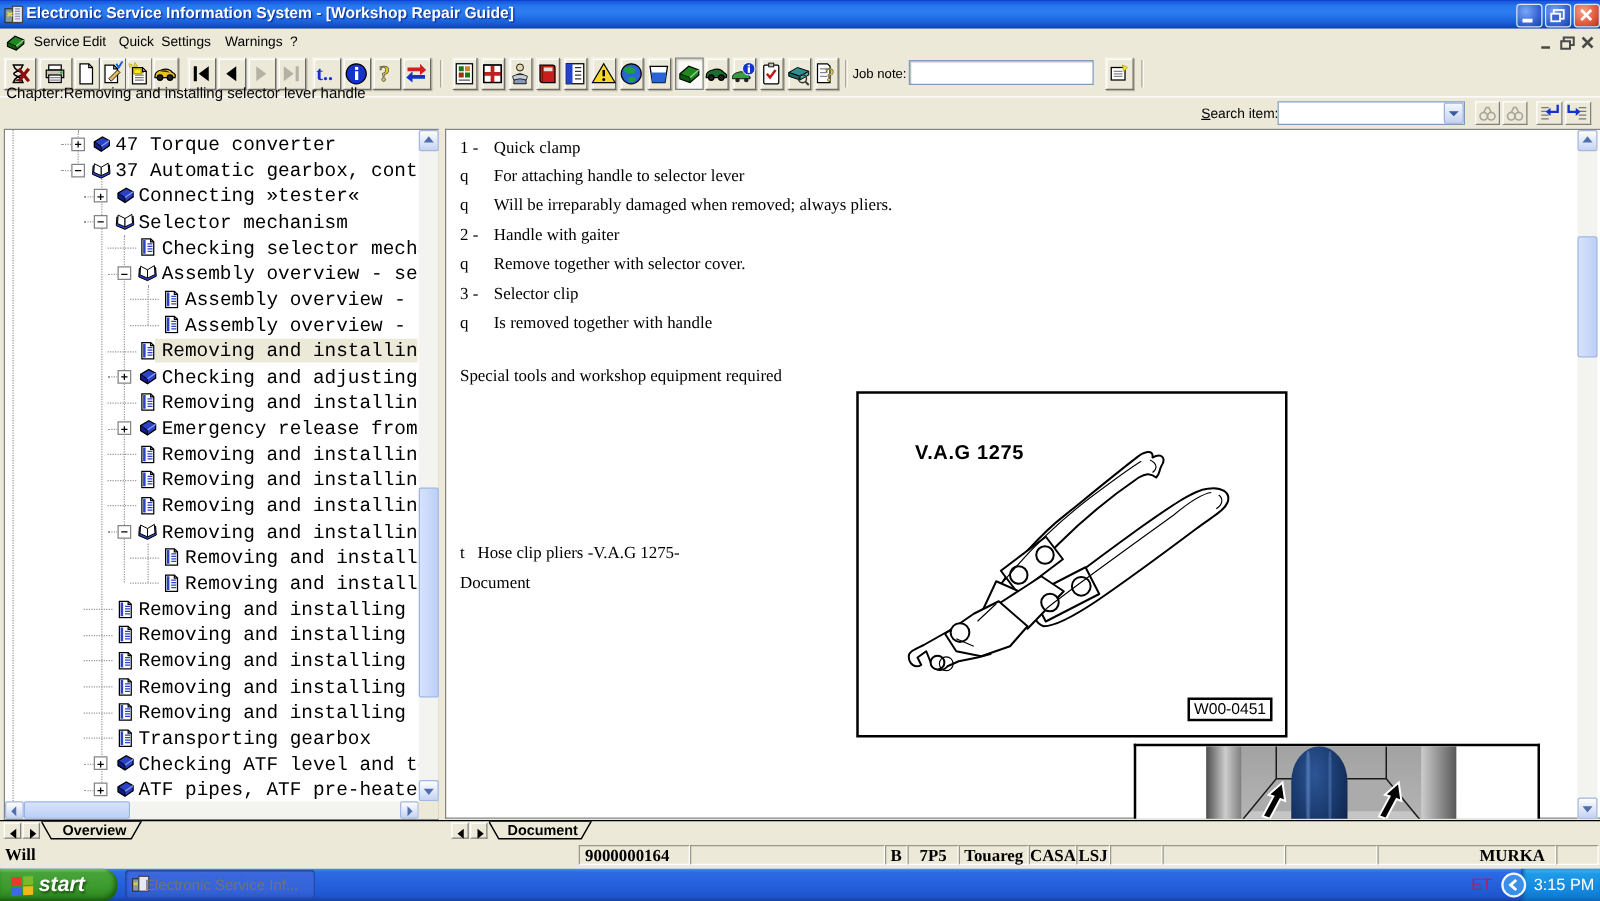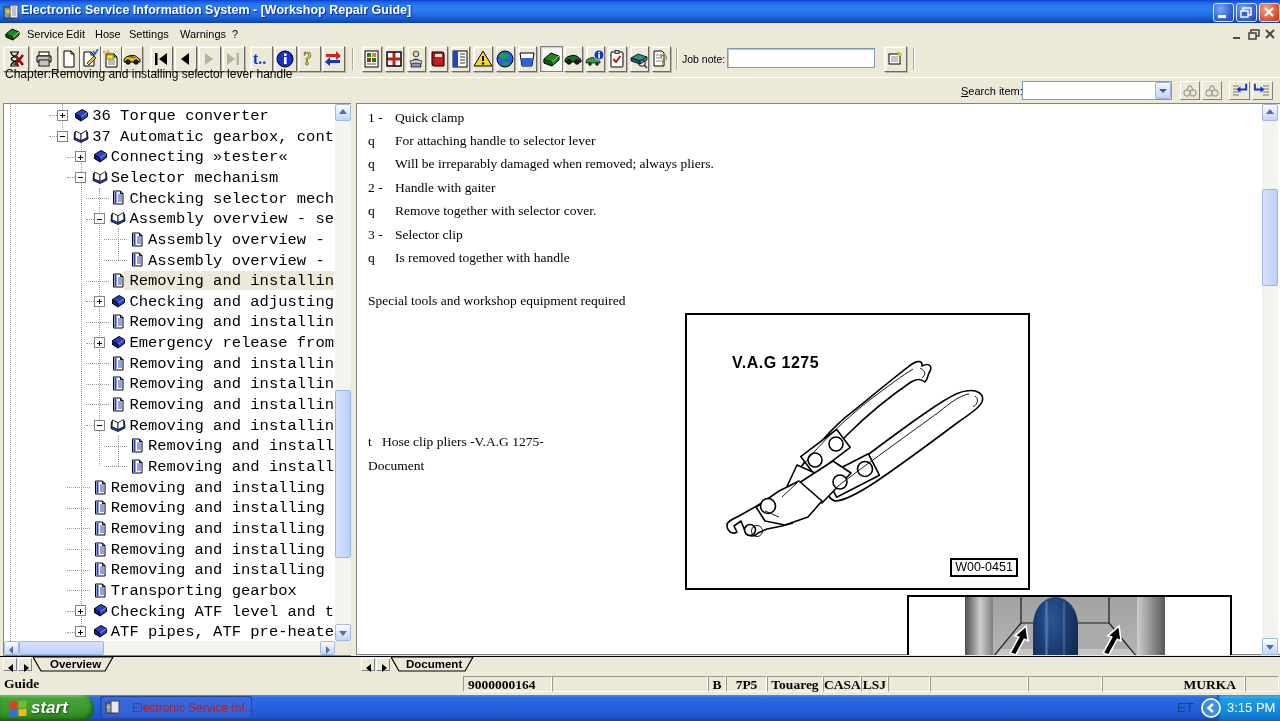--- a/index.html
+++ b/index.html
@@ -61,21 +61,21 @@
       <path d="M5 4 L13 12 M13 4 L5 12" stroke="#fff" stroke-width="2"></path>
     </svg></div>
 <div class="abs" id="menubar"></div>
 <svg class="abs" style="left:4px;top:26px" width="17" height="16">
 <path d="M2 8 L8 3 L15 6 L15 9 L9 14 L2 11 Z" fill="#1e8a1e" stroke="#000"></path>
 <path d="M2 8 L9 11 L9 14 L2 11 Z" fill="#0c5c0c" stroke="#000" stroke-width=".6"></path>
 <path d="M9 11 L15 6" stroke="#9c9" fill="none"></path>
 </svg>
 <span class="abs" style="left:27px;top:28px;font-size:11px">Service</span>
 <span class="abs" style="left:66px;top:28px;font-size:11px">Edit</span>
-<span class="abs" style="left:95px;top:28px;font-size:11px">Hose</span>
+<span class="abs" style="left:95px;top:28px;font-size:11px">Quick</span>
 <span class="abs" style="left:129px;top:28px;font-size:11px">Settings</span>
 <span class="abs" style="left:180px;top:28px;font-size:11px">Warnings</span>
 <span class="abs" style="left:232px;top:28px;font-size:11px">?</span>
 <svg class="abs" style="left:1231px;top:28px" width="14" height="13">
     <rect x="2" y="9" width="7" height="2" fill="#4a4a46"></rect>
   </svg>
 <svg class="abs" style="left:1247px;top:28px" width="14" height="13">
     <rect x="4" y="2" width="8" height="6" fill="none" stroke="#4a4a46" stroke-width="1.6"></rect>
     <rect x="2" y="5" width="7" height="6" fill="#ece9d8" stroke="#4a4a46" stroke-width="1.6"></rect>
   </svg>
@@ -424,21 +424,21 @@
 <div class="abs" style="left:114px;top:124px;height:32px;border-left:1px dotted #9a9a9a"></div>
 <div class="abs" style="left:114px;top:331px;height:31px;border-left:1px dotted #9a9a9a"></div>
 <div class="abs dot" style="left:45px;top:11.3px;width:8px;border-top:1px dotted #9a9a9a"></div>
 <div class="abs expander" style="left:52.7px;top:5.8px">
       <i style="position:absolute;left:2px;top:4.5px;width:5px;height:1px;background:#000"></i>
       <i style="position:absolute;left:4px;top:2.5px;width:1px;height:5px;background:#000"></i>
     </div>
 <svg class="abs" style="left:69.2px;top:3.8px" width="16" height="15">
       <use href="#i-closed"></use>
     </svg>
-<div class="abs" style="left:88.2px;top:2.9px">36 Torque converter</div>
+<div class="abs" style="left:88.2px;top:2.9px">47 Torque converter</div>
 <div class="abs dot" style="left:45px;top:32.0px;width:8px;border-top:1px dotted #9a9a9a"></div>
 <div class="abs expander" style="left:52.7px;top:26.5px">
       <i style="position:absolute;left:2px;top:4.5px;width:5px;height:1px;background:#000"></i>
     </div>
 <svg class="abs" style="left:69.2px;top:24.5px" width="16" height="15">
       <use href="#i-open"></use>
     </svg>
 <div class="abs" style="left:88.2px;top:23.6px">37 Automatic gearbox, control</div>
 <div class="abs dot" style="left:63px;top:52.6px;width:8px;border-top:1px dotted #9a9a9a"></div>
 <div class="abs expander" style="left:71.3px;top:47.1px">
@@ -704,21 +704,21 @@
       <path d="M9 3 L4 7 L9 11 Z"></path>
     </svg></div>
 <div class="abs" style="left:376px;top:658px;width:14px;height:13px;background:#ece9d8;border:1px solid #fff;border-right-color:#808080;border-bottom-color:#808080"><svg width="12" height="12" fill="#000">
       <path d="M5 3 L10 7 L5 11 Z"></path>
     </svg></div>
 <svg class="abs" style="left:391px;top:657px" width="90" height="15">
     <polygon points="0,0 82,0 74,14 8,14" fill="#ece9d8" stroke="#000" stroke-width="1.2"></polygon>
     <text x="15" y="11" font-size="11.5" font-weight="bold" font-family="Liberation Sans">Document</text>
   </svg>
 <div class="abs" id="statusbar"></div>
-<span class="abs" style="left:4px;top:676px;font-family:'Liberation Serif',serif;font-weight:bold;font-size:13.5px">Guide</span>
+<span class="abs" style="left:4px;top:676px;font-family:'Liberation Serif',serif;font-weight:bold;font-size:13.5px">Will</span>
 <div class="abs" style="left:0;top:672px;width:1218px;height:23px;font-family:'Liberation Serif',serif;font-weight:bold;font-size:13.5px">
     <div class="scell" style="left:463px;width:89px;text-align:left;padding-left:4px">9000000164</div>
     <div class="scell" style="left:552px;width:156px;"></div>
     <div class="scell" style="left:708px;width:18px;text-align:center">B</div>
     <div class="scell" style="left:726px;width:41px;text-align:center">7P5</div>
     <div class="scell" style="left:767px;width:56px;text-align:center">Touareg</div>
     <div class="scell" style="left:823px;width:38px;text-align:center">CASA</div>
     <div class="scell" style="left:861px;width:27px;text-align:center">LSJ</div>
     <div class="scell" style="left:888px;width:42px;"></div>
     <div class="scell" style="left:930px;width:98px;"></div>
@@ -736,20 +736,20 @@
       <rect x="10.5" y="11" width="8" height="7" fill="#f0b818"></rect>
     </g>
   </svg>
 <span class="abs" style="left:31px;top:698px;color:#fff;font-weight:bold;font-style:italic;font-size:17px;text-shadow:1px 1px 2px #184a10">start</span>
 <div class="abs" style="left:100px;top:696px;width:152px;height:23px;border-radius:3px;background:linear-gradient(180deg,#5380e8 0%,#3a67dc 15%,#3463da 70%,#2a55c8 100%);box-shadow:inset 0 0 0 1px #2248a8, inset 1px 1px 2px #1b3a92"></div>
 <svg class="abs" style="left:105px;top:700px" width="16" height="16">
     <rect x="1" y="3" width="9" height="10" fill="#8899aa" stroke="#333"></rect>
     <rect x="6" y="1" width="8" height="12" fill="#e8e8f4" stroke="#444"></rect>
     <path d="M2 6 l3 2 M2 8 l3 -2" stroke="#dd3"></path>
   </svg>
-<span class="abs" style="left:132px;top:701px;color:#b91c1c;font-size:12px">Electronic Service Inf...</span>
+<span class="abs" style="left:116px;top:701px;color:#737373;font-size:12px">Electronic Service Inf...</span>
 <div class="abs" style="left:1217px;top:695px;width:63px;height:26px;background:linear-gradient(180deg,#59c0f8 0%,#1f9be8 15%,#1286dd 70%,#0f6fc0 100%);box-shadow:inset 2px 0 3px #0b5aa0"></div>
-<span class="abs" style="left:1177px;top:700px;color:#0c4a6e;font-size:13px">ET</span>
+<span class="abs" style="left:1177px;top:700px;color:#be185d;font-size:13px">ET</span>
 <svg class="abs" style="left:1199px;top:697px" width="24" height="23">
     <circle cx="12" cy="11" r="10" fill="#fff" opacity=".95"></circle>
     <circle cx="12" cy="11" r="8.2" fill="#3a90e8"></circle>
     <path d="M14 7 L9.5 11 L14 15" stroke="#fff" stroke-width="2.4" fill="none"></path>
   </svg>
 <span class="abs" style="left:1227px;top:700px;color:#fff;font-size:13px">3:15 PM</span>
 </body></html>

